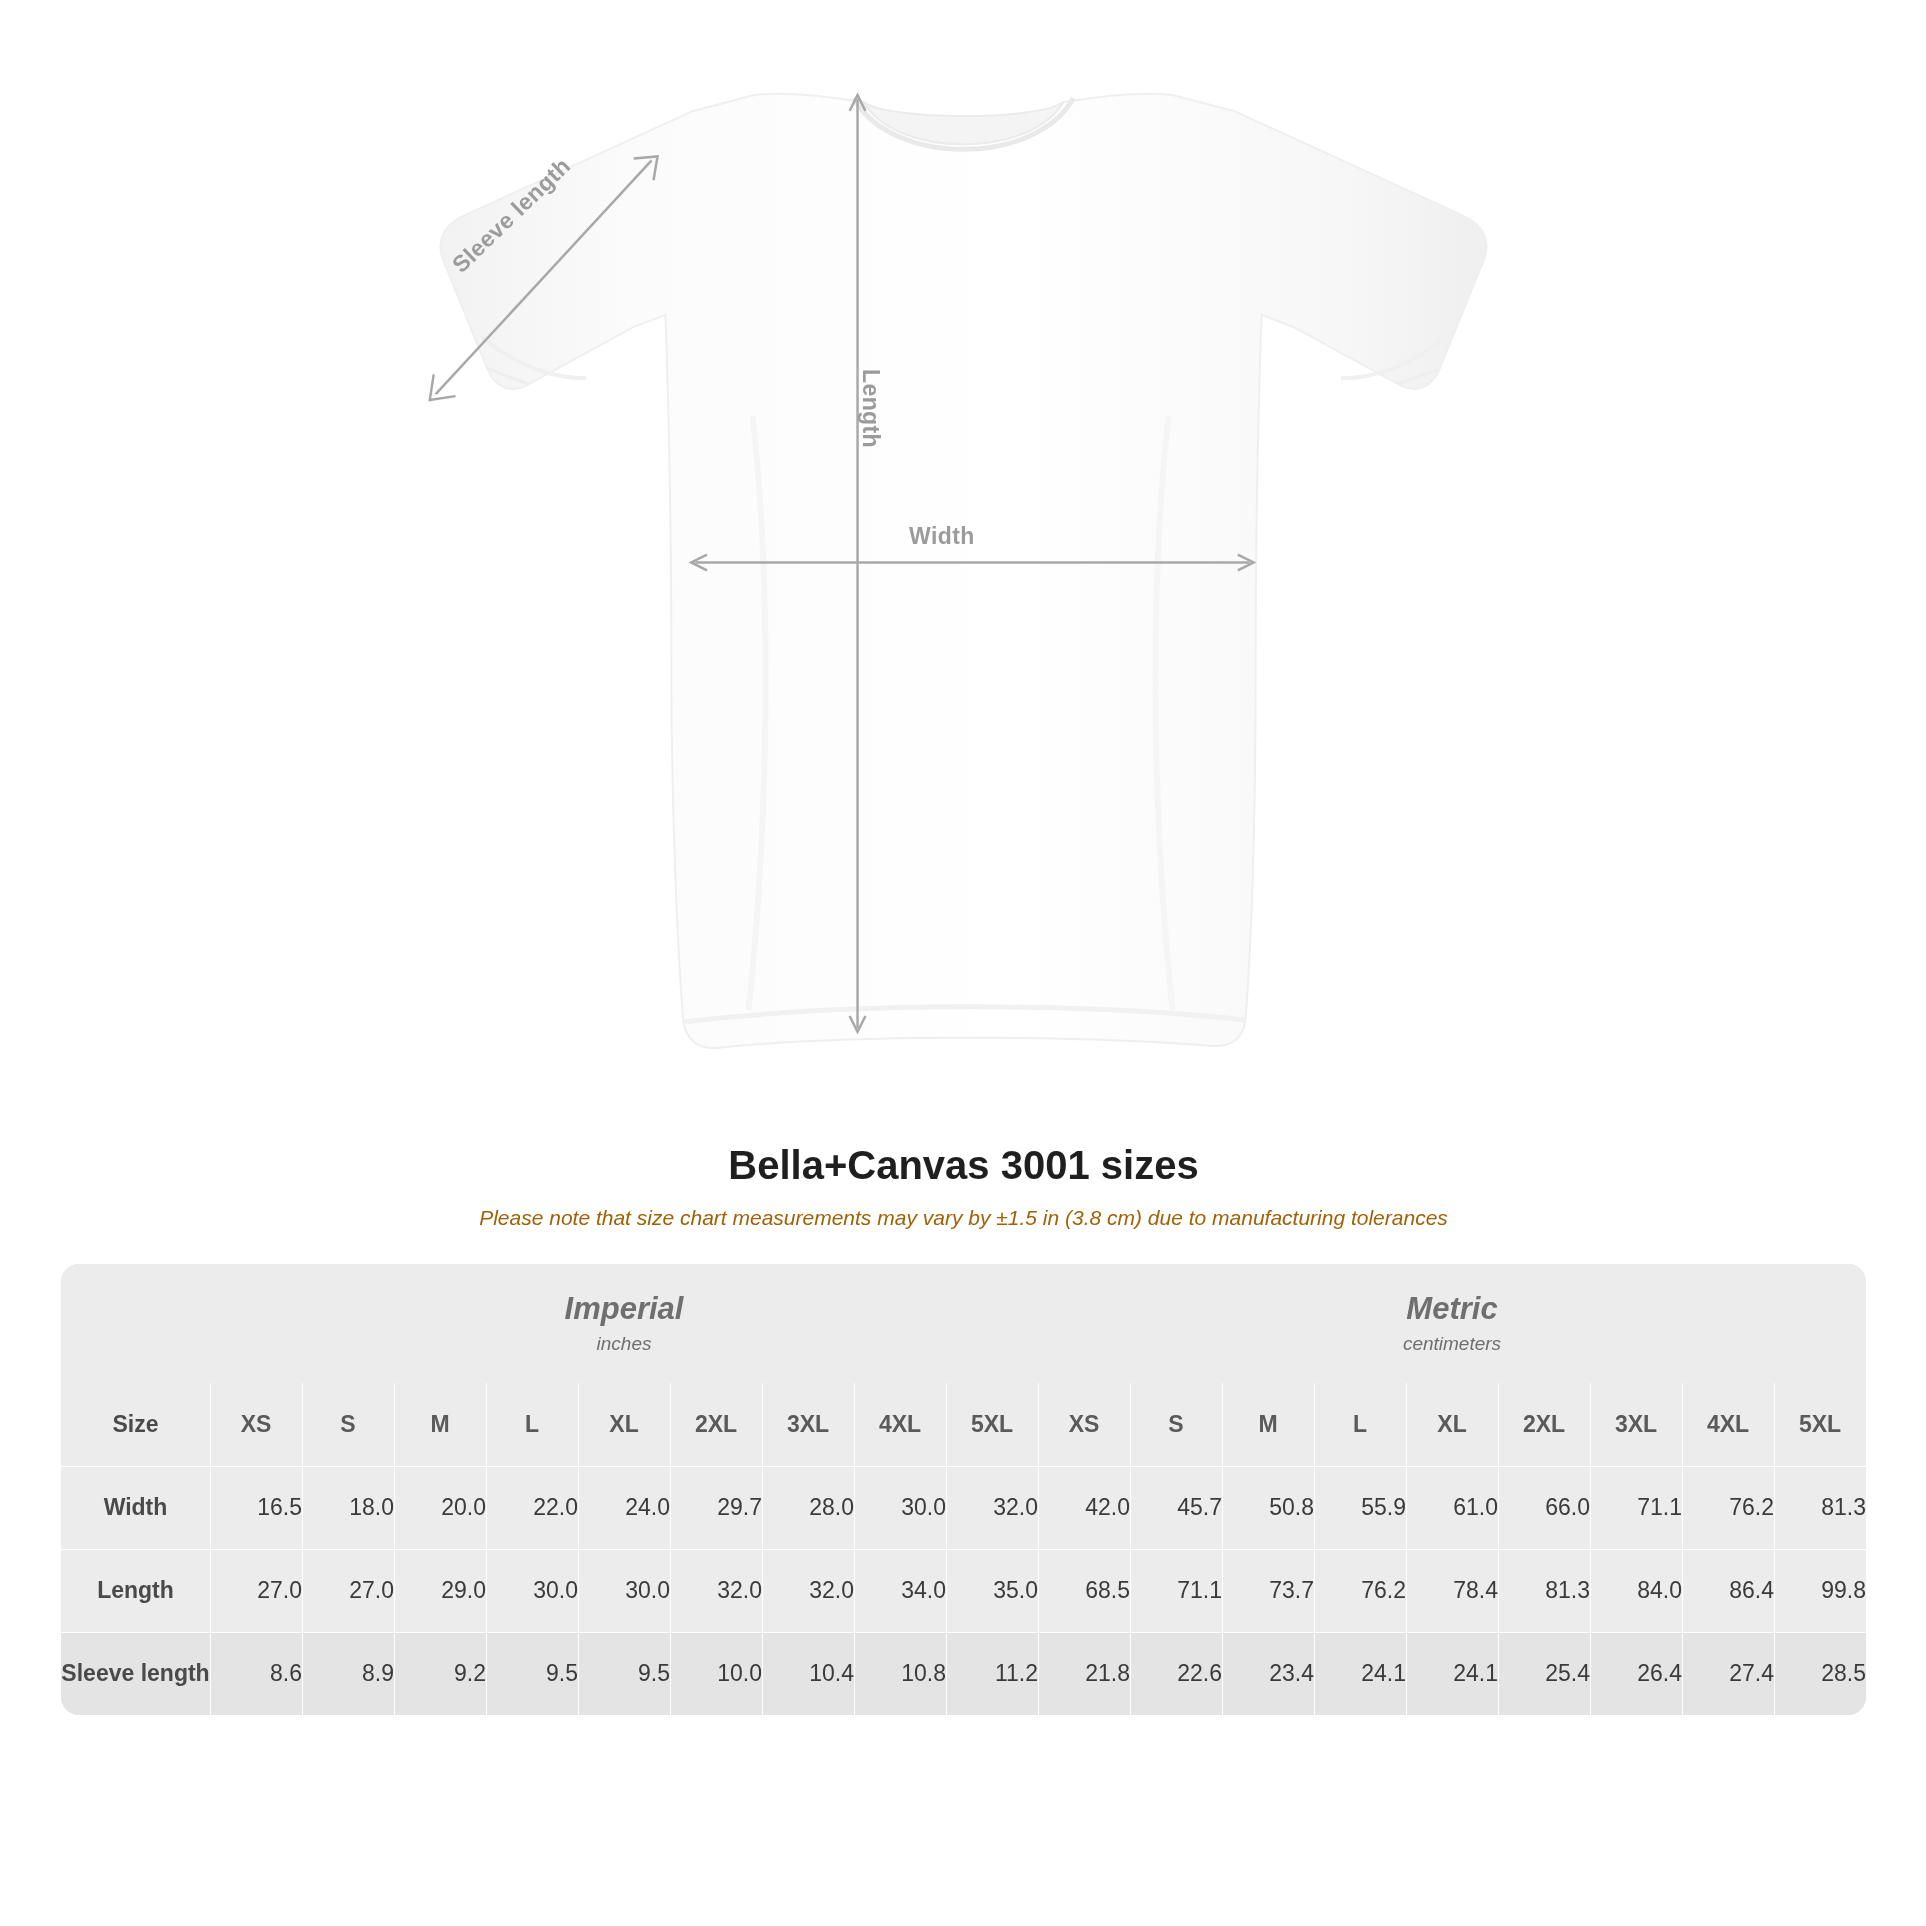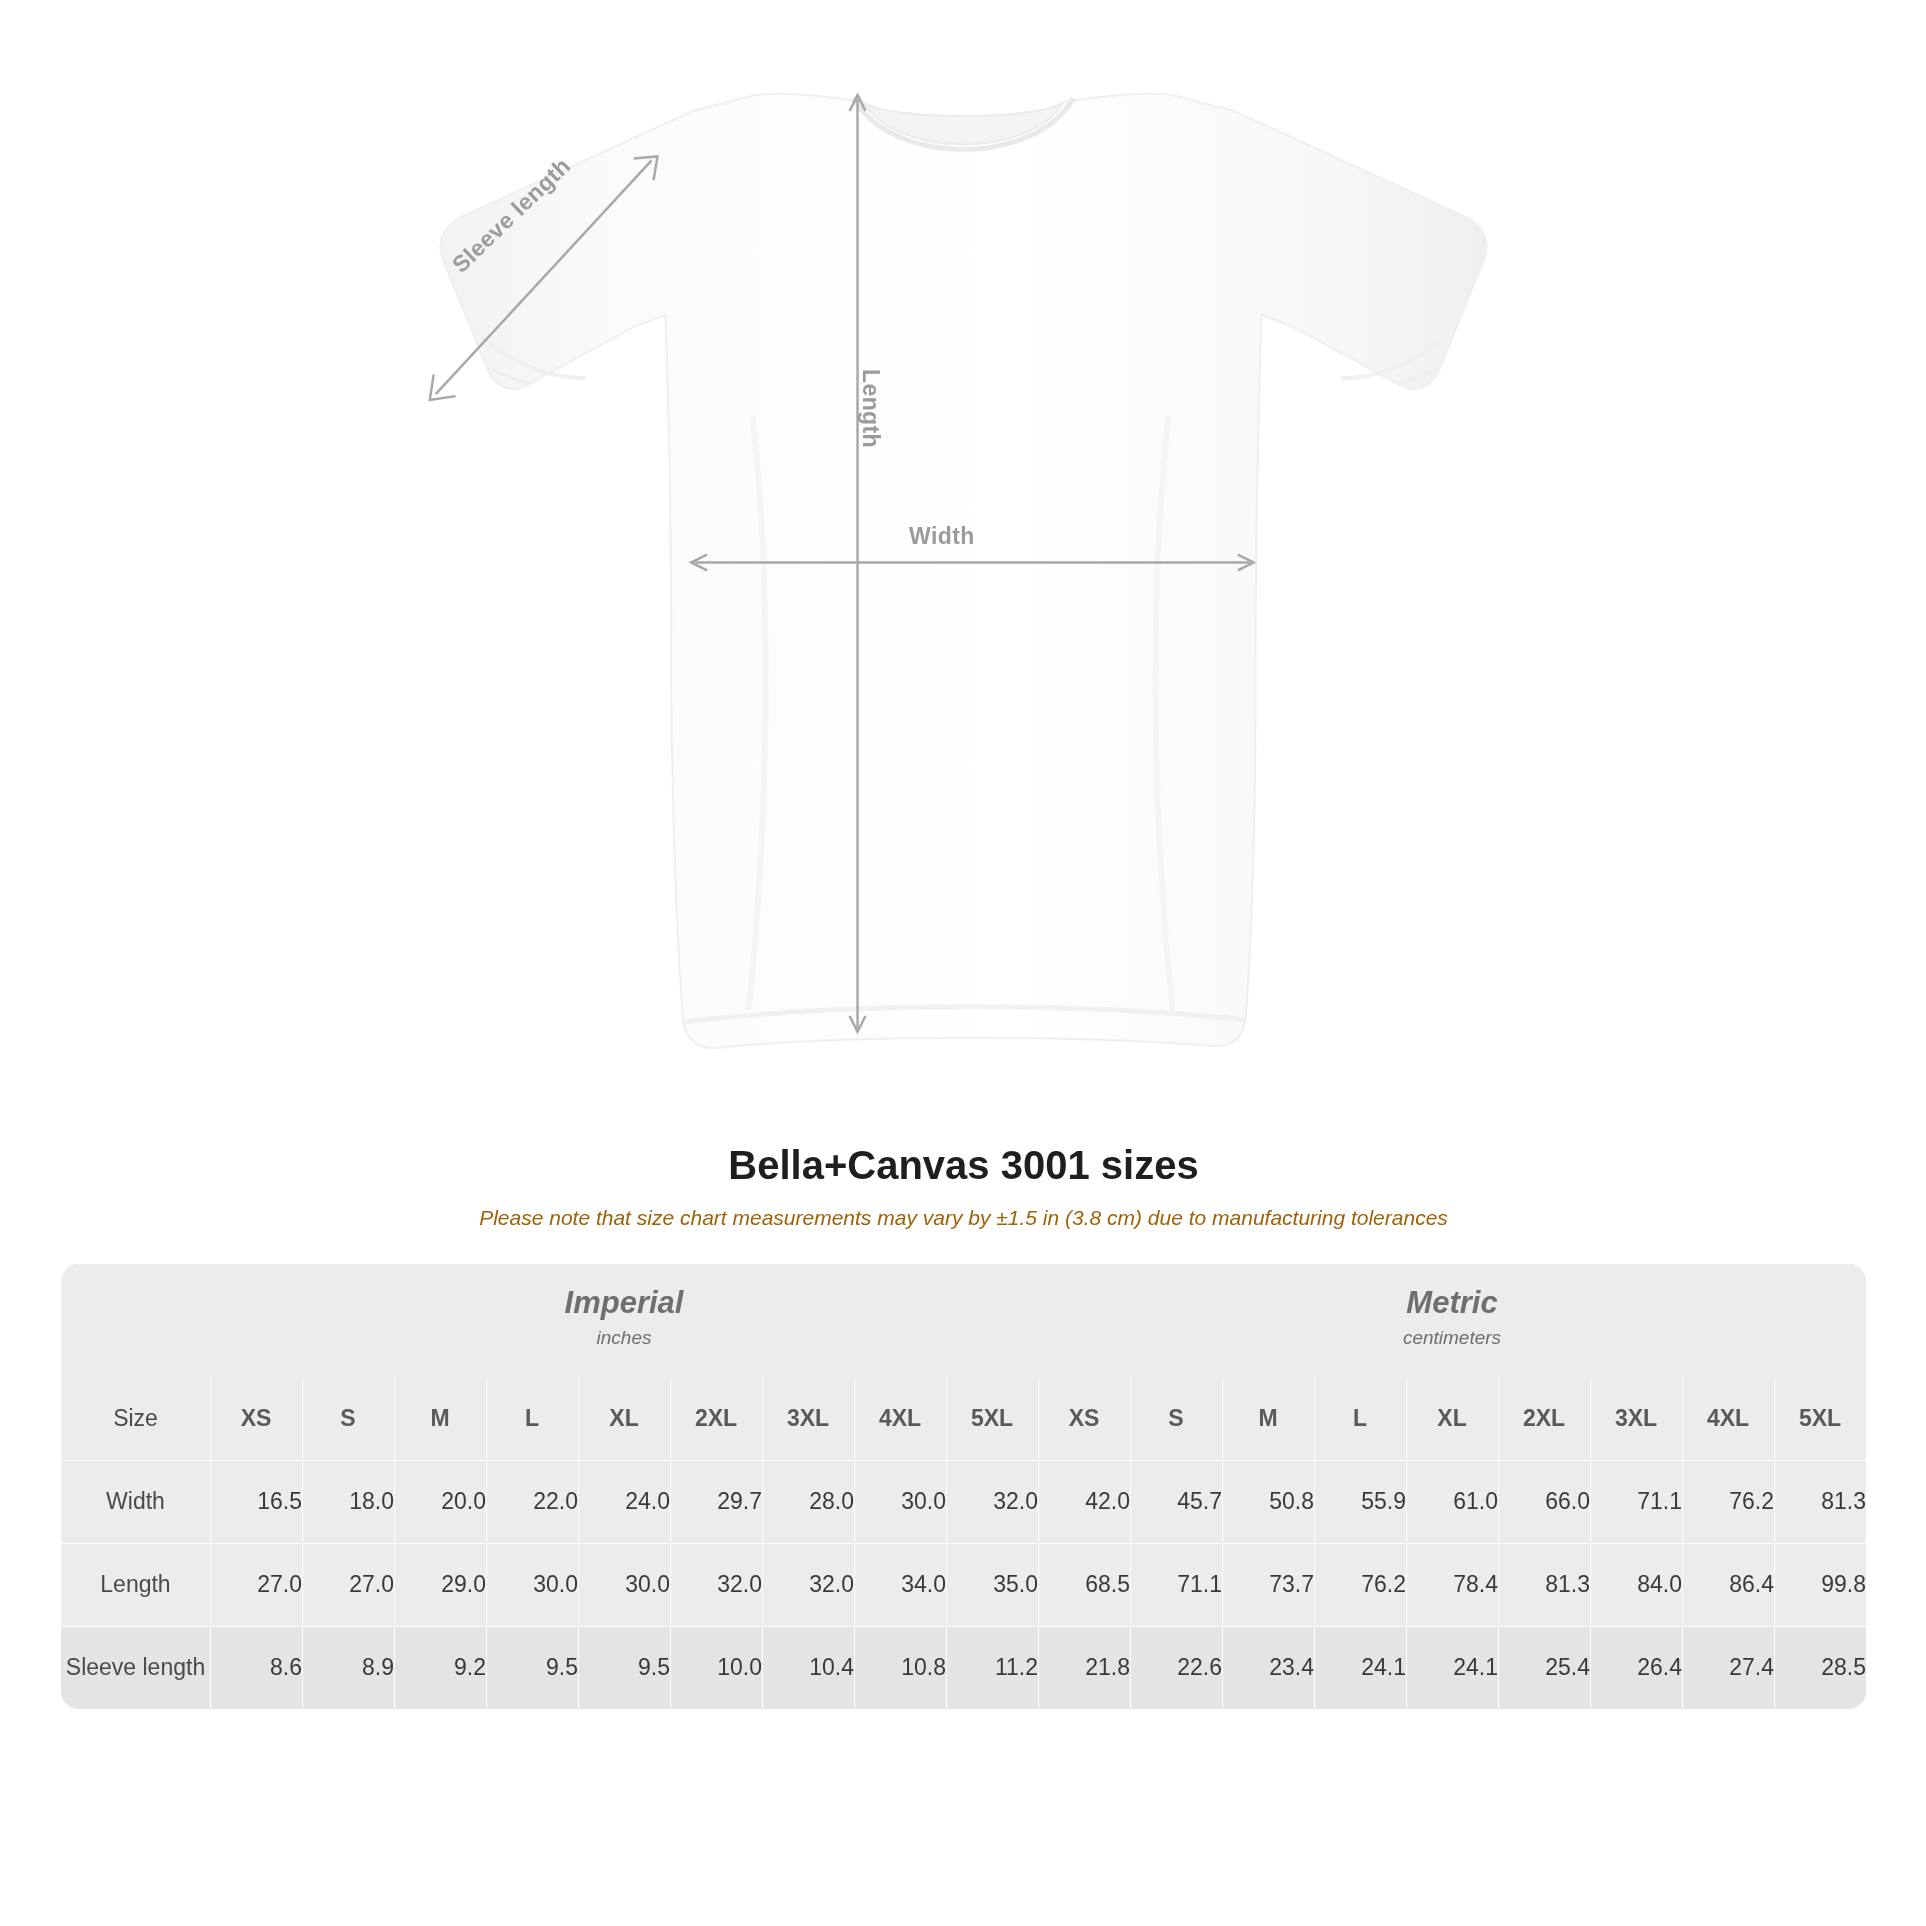--- a/index.html
+++ b/index.html
@@ -89,21 +89,21 @@
     table-layout: fixed;
   }
   table.size-table td,
   table.size-table th {
     text-align: center;
     vertical-align: middle;
     background: #ececec;
     border: none;
   }
   .unit-row td {
-    padding: 20px 0 28px 0;
+    padding: 26px 0 28px 0;
     background: #e6e6e6;
   }
   .unit-name {
     font-size: 31px;
     font-weight: bold;
     font-style: italic;
     color: #6f6f6f;
     line-height: 1.25;
   }
   .unit-sub {
@@ -122,21 +122,21 @@
   .body-row td {
     padding: 28px 0;
     font-size: 23px;
     color: #3a3a3a;
     background: #ececec;
   }
   .body-row.alt td {
     background: #e4e4e4;
   }
   td.rowhead {
-    font-weight: normal;
+    font-weight: bold;
     color: #4a4a4a;
     font-size: 23px;
   }
   
   .grid td + td {
     box-shadow: inset 1px 0 0 #ffffff;
   }
   .grid + .grid td {
     box-shadow: inset 0 1px 0 #ffffff;
   }

